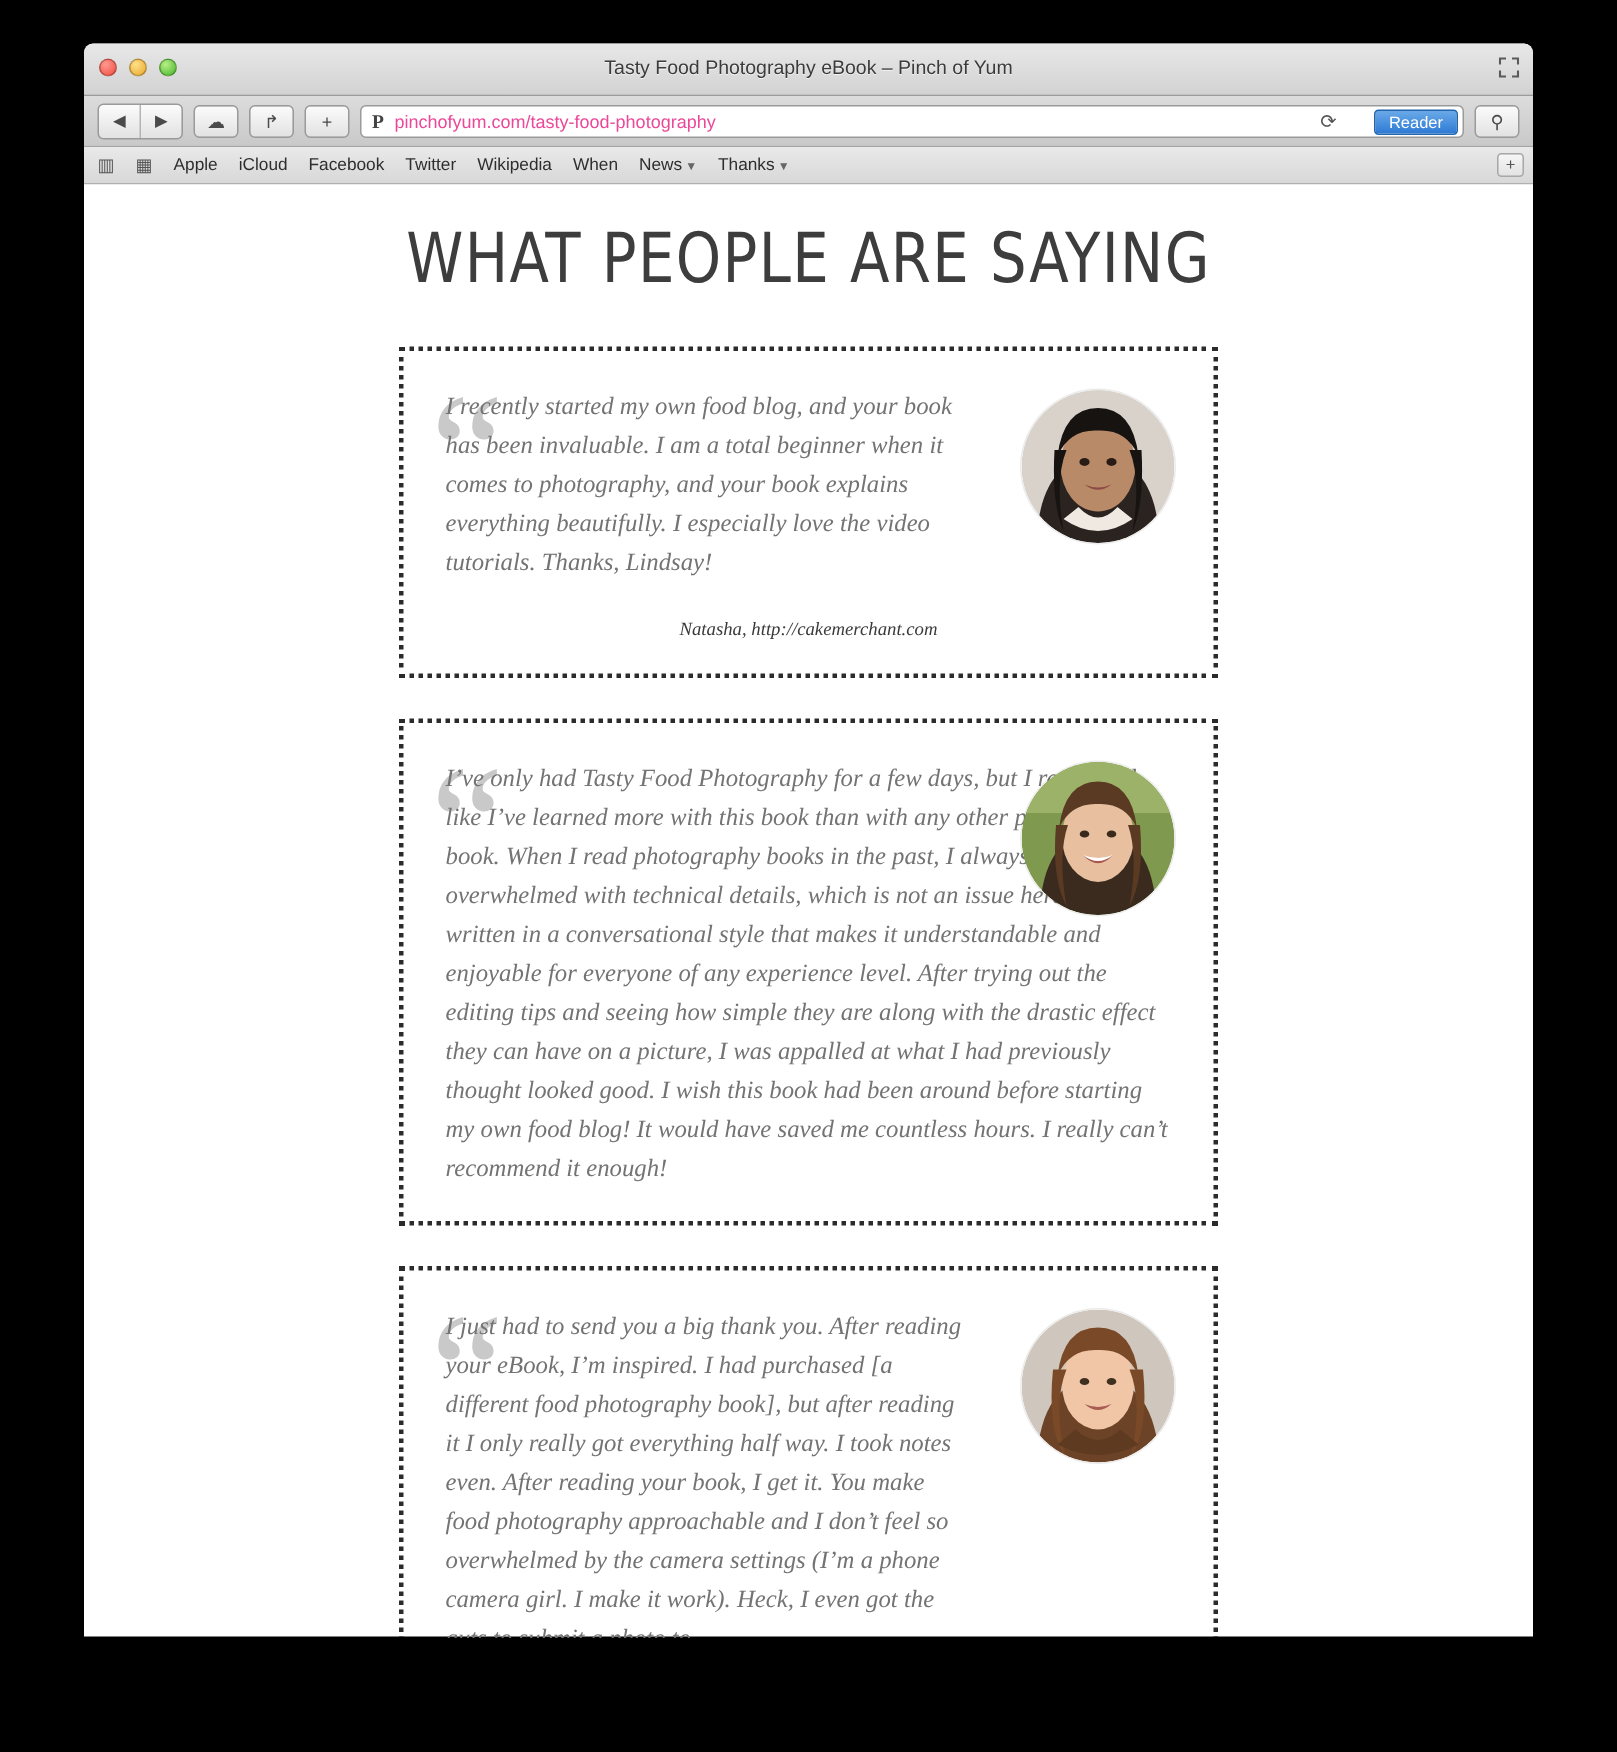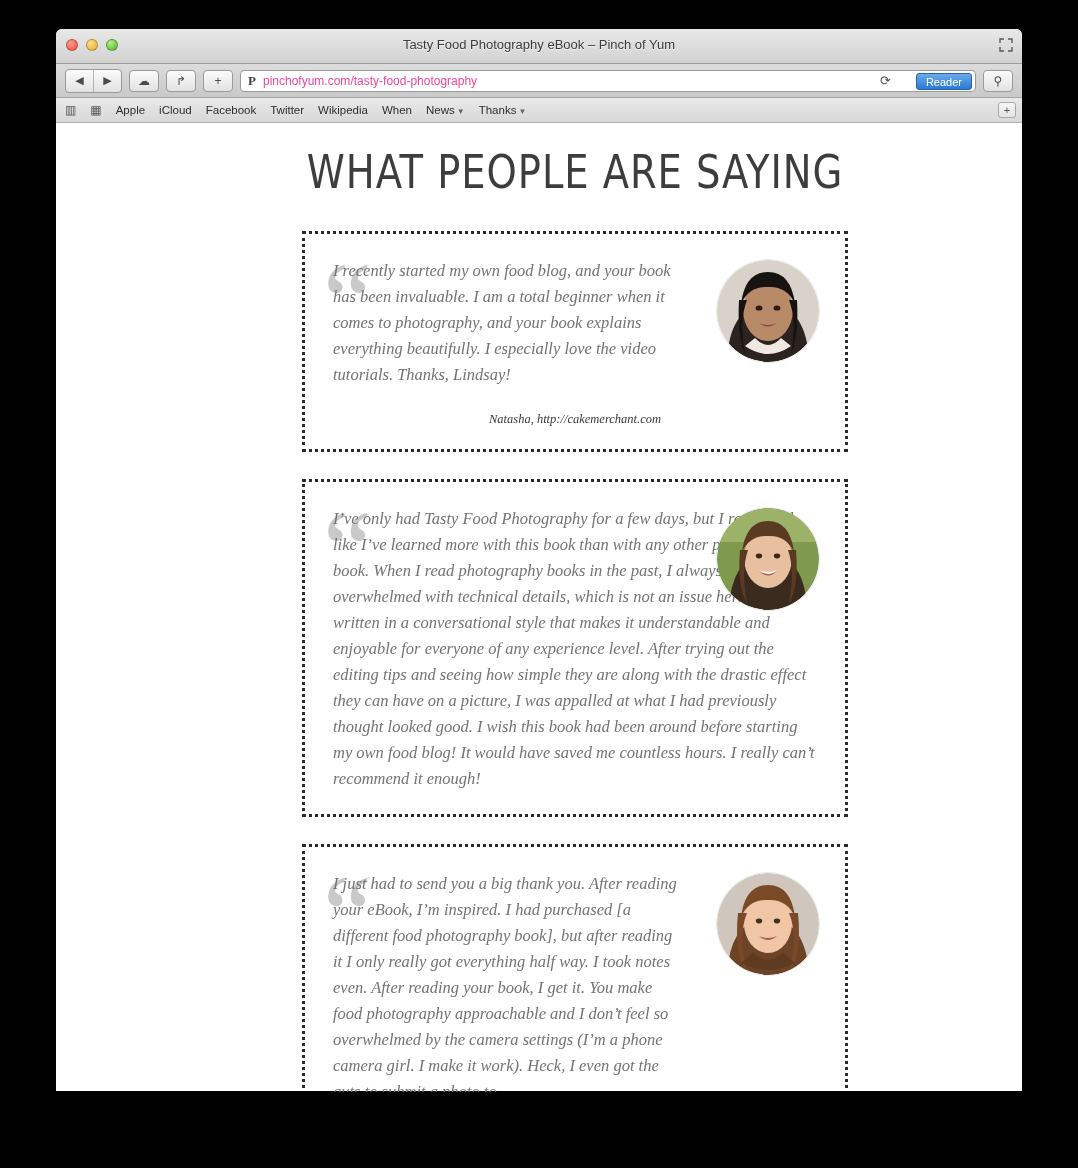--- a/index.html
+++ b/index.html
@@ -196,21 +196,20 @@
     line-height: 15px;
     box-sizing: border-box;
   }
 
   
   .page {
     position: relative;
     background: #ffffff;
     height: 969px;
     overflow: hidden;
-    margin-left: 36px;
   }
   .page-inner {
     width: 966px;
     box-sizing: border-box;
     padding: 0 56px;
   }
 
   h1.section-title {
     font-family: "Liberation Sans Narrow", "DejaVu Sans Condensed", "Liberation Sans", sans-serif;
     font-weight: normal;

